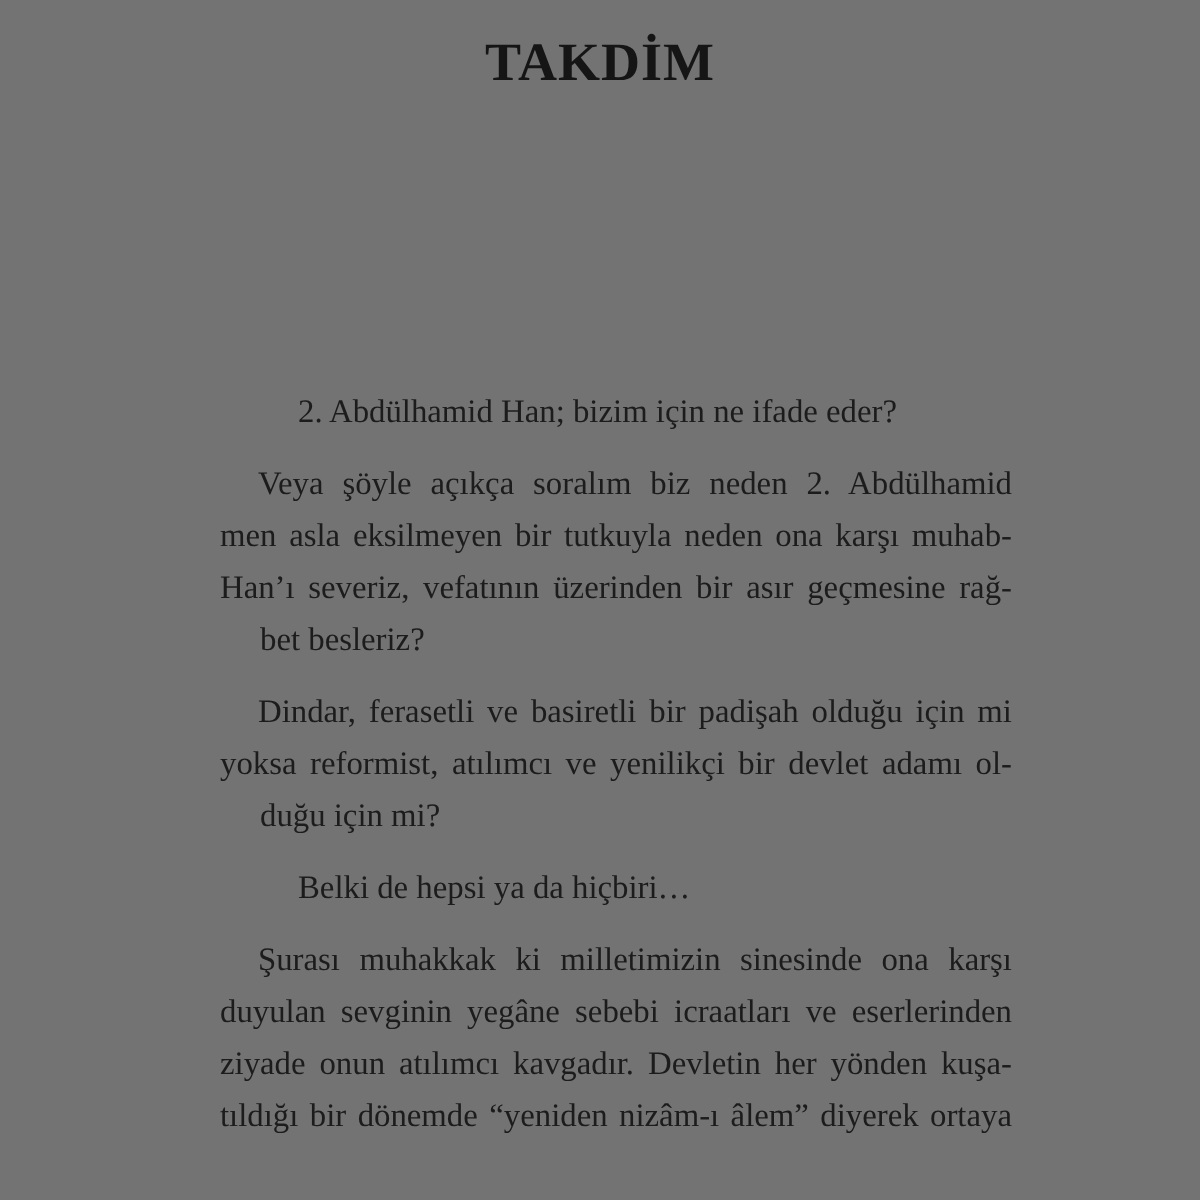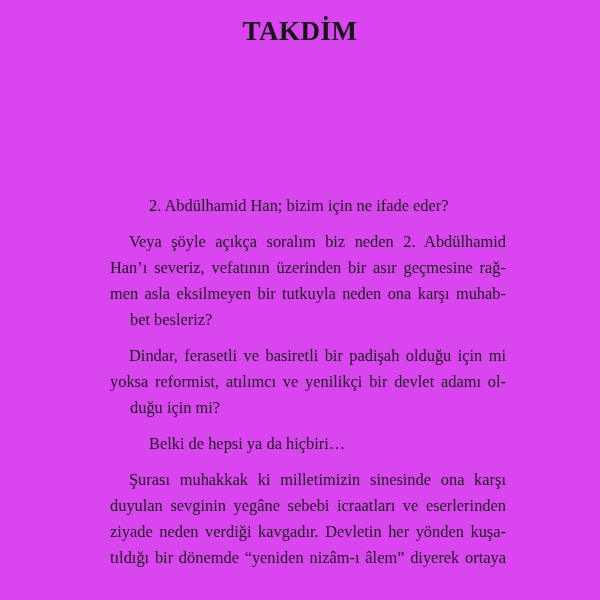--- a/index.html
+++ b/index.html
@@ -12,21 +12,21 @@
     background: #ffffff;
     font-family: "Liberation Serif", "DejaVu Serif", serif;
     color: #1a1a1a;
     overflow: hidden;
   }
 
   .page {
     position: relative;
     width: 600px;
     height: 600px;
-    background: #d946ef;
+    background: #737373;
     box-sizing: border-box;
   }
 
   
   .page-title {
     position: absolute;
     top: 15px;
     left: 0;
     width: 600px;
     text-align: center;
@@ -85,36 +85,36 @@
   <div class="page-title">TAKDİM</div>
 
   <div class="body-block">
 
     <p class="para">
       <span class="line last"><span class="indent"></span><span>2. Abdülhamid Han; bizim için ne ifade eder?</span></span>
     </p>
 
     <p class="para">
       <span class="line just"><span class="indent"></span><span>Veya şöyle açıkça soralım biz neden 2. Abdülhamid</span></span>
+      <span class="line just"><span>men asla eksilmeyen bir tutkuyla neden ona karşı muhab-</span></span>
       <span class="line just"><span>Han’ı severiz, vefatının üzerinden bir asır geçmesine rağ-</span></span>
-      <span class="line just"><span>men asla eksilmeyen bir tutkuyla neden ona karşı muhab-</span></span>
       <span class="line last"><span>bet besleriz?</span></span>
     </p>
 
     <p class="para">
       <span class="line just"><span class="indent"></span><span>Dindar, ferasetli ve basiretli bir padişah olduğu için mi</span></span>
       <span class="line just"><span>yoksa reformist, atılımcı ve yenilikçi bir devlet adamı ol-</span></span>
       <span class="line last"><span>duğu için mi?</span></span>
     </p>
 
     <p class="para">
       <span class="line last"><span class="indent"></span><span>Belki de hepsi ya da hiçbiri…</span></span>
     </p>
 
     <p class="para">
       <span class="line just"><span class="indent"></span><span>Şurası muhakkak ki milletimizin sinesinde ona karşı</span></span>
       <span class="line just"><span>duyulan sevginin yegâne sebebi icraatları ve eserlerinden</span></span>
-      <span class="line just"><span>ziyade neden verdiği kavgadır. Devletin her yönden kuşa-</span></span>
+      <span class="line just"><span>ziyade onun atılımcı kavgadır. Devletin her yönden kuşa-</span></span>
       <span class="line just"><span>tıldığı bir dönemde “yeniden nizâm-ı âlem” diyerek ortaya</span></span>
     </p>
 
   </div>
 </div>
 
 </body></html>

